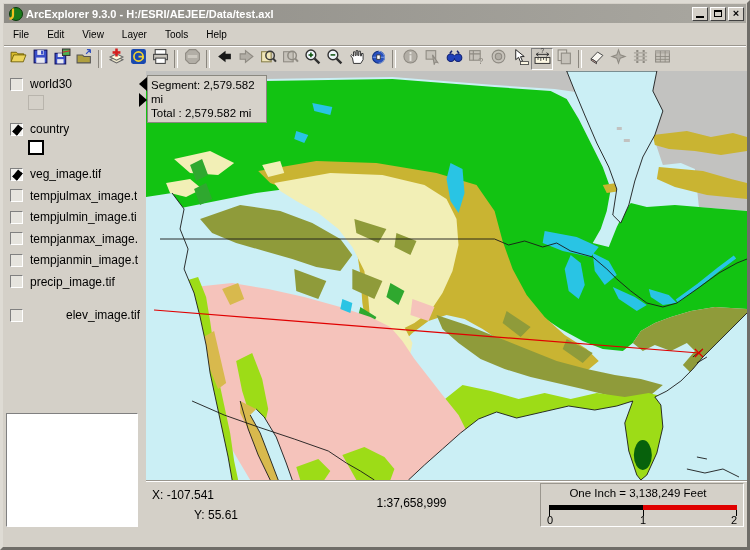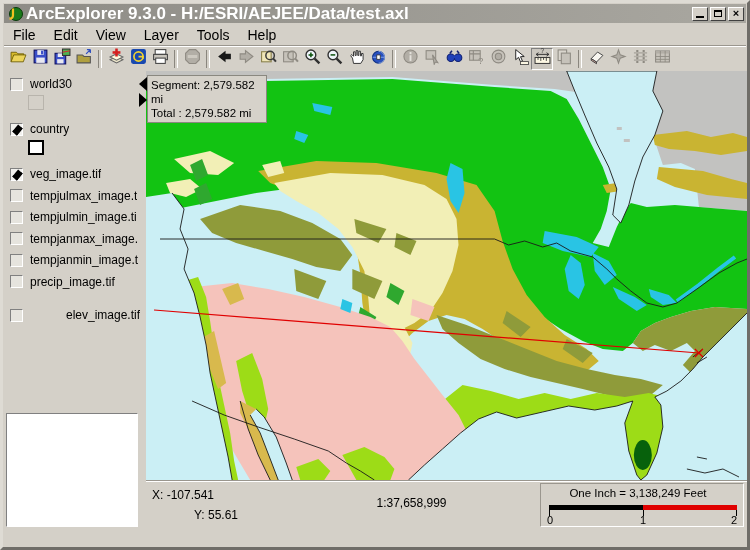--- a/index.html
+++ b/index.html
@@ -3,29 +3,29 @@
 <meta charset="utf-8">
 <style>
   html,body{margin:0;padding:0;background:#555;}
   .window{position:relative;width:750px;height:550px;box-sizing:border-box;
     background:#d4d0c8;border:3px solid;border-color:#dedbd4 #6f6d68 #6f6d68 #dedbd4;
     font-family:"Liberation Sans",sans-serif;overflow:hidden;}
   
   .titlebar{position:absolute;left:1px;top:1px;right:1px;height:19px;
     background:linear-gradient(90deg,#8e8c86,#a9a7a0);display:flex;align-items:center;padding:0 2px;}
   .app-icon{width:16px;height:16px;margin:0 3px 0 1px;flex:0 0 auto;}
-  .title-text{color:#fff;font-size:17px;font-weight:bold;flex:1;white-space:nowrap;overflow:hidden;}
+  .title-text{color:#fff;font-size:11px;font-weight:bold;flex:1;white-space:nowrap;overflow:hidden;}
   .winbtn{width:16px;height:14px;margin-left:2px;background:#d4d0c8;border:1px solid;
     border-color:#fff #404040 #404040 #fff;display:flex;align-items:center;justify-content:center;
     font-size:9px;line-height:1;color:#000;box-sizing:border-box;}
   .glyph-min{width:8px;height:2px;background:#000;margin-top:7px;}
   .glyph-max{width:8px;height:7px;border:1px solid #000;border-top-width:2px;box-sizing:border-box;}
   .glyph-close{font-size:11px;font-weight:bold;margin-top:-1px;}
   
-  .menubar{position:absolute;left:1px;top:21px;right:1px;height:21px;display:flex;align-items:center;font-size:14px;color:#000;}
+  .menubar{position:absolute;left:1px;top:21px;right:1px;height:21px;display:flex;align-items:center;font-size:10px;color:#000;}
   .menu-item{padding:2px 9px;}
   
   .toolbar{position:absolute;left:1px;top:42px;right:1px;height:26px;
     border-top:1px solid #9a968e;box-shadow:inset 0 1px 0 #fff;
     display:flex;align-items:center;padding-left:3px;box-sizing:border-box;}
   .tbtn{width:22px;height:22px;display:flex;align-items:center;justify-content:center;flex:0 0 auto;border:1px solid transparent;box-sizing:border-box;}
   .tbtn.pressed{border-color:#808080 #fff #fff #808080;background:#cbc7bf;}
   .tsep{width:2px;height:18px;border-left:1px solid #8a867e;border-right:1px solid #fff;margin:0 3px;flex:0 0 auto;}
   
   .sidebar{position:absolute;left:1px;top:68px;width:136px;height:456px;background:#d4d0c8;}

